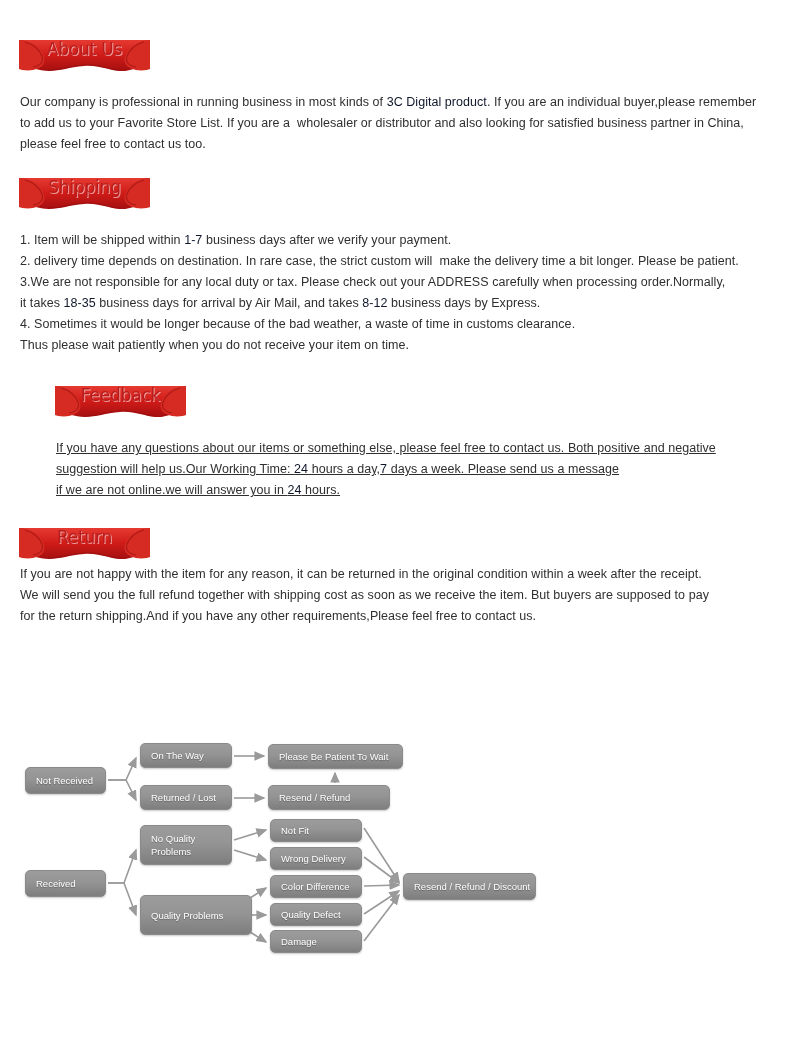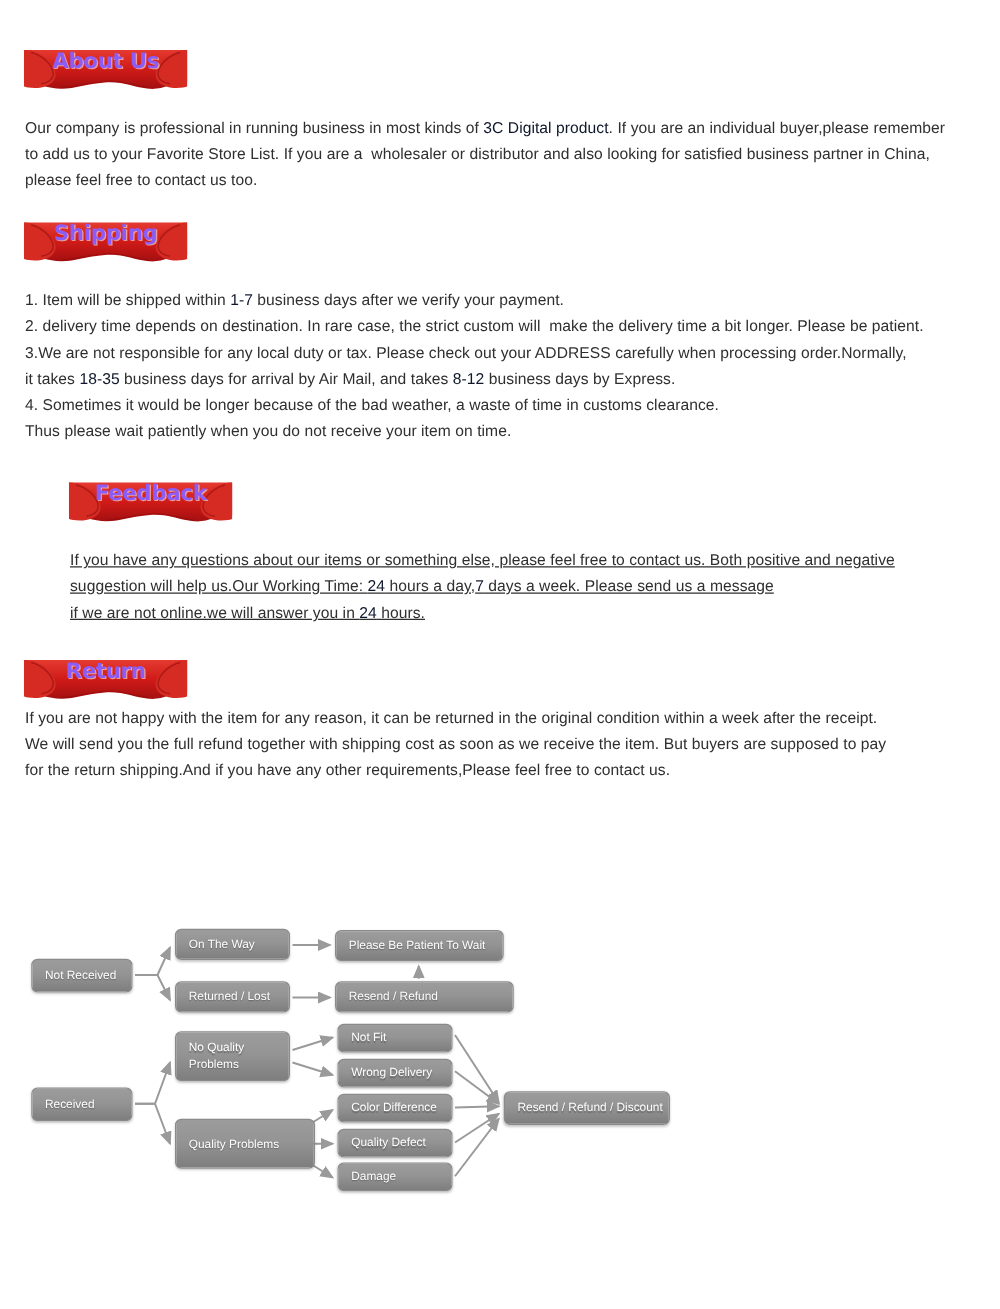--- a/index.html
+++ b/index.html
@@ -24,24 +24,24 @@
     margin-left: 19px;
     overflow: hidden;
   }
   .banner svg { display: block; position: absolute; top: 0; left: 0; }
   .banner .btext {
     position: absolute;
     left: 0; right: 0;
     top: 3px;
     text-align: center;
     font-family: "DejaVu Sans", sans-serif;
-    font-weight: bold;
+    font-weight: normal;
     font-size: 17px;
     letter-spacing: -0.2px;
-    color: #8b5cf6;
+    color: #b91c1c;
     text-shadow: 1px 1px 0 rgba(255,255,255,.55);
     z-index: 3;
     white-space: nowrap;
   }
 
   
   .para {
     margin-left: 20px;
     font-size: 12.5px;
     line-height: 21px;
@@ -206,21 +206,21 @@
       <path d="M364,186 L399,185"></path>
       <path d="M364,214 L399,191"></path>
       <path d="M364,241 L399,195"></path>
     </g>
   </svg>
   <div id="flow-nodes">
       <div class="node" style="left: 25px; top: 67px; width: 81px; height: 27px; white-space: pre-line;">Not Received</div>
       <div class="node" style="left: 140px; top: 43px; width: 92px; height: 25px; white-space: pre-line;">On The Way</div>
       <div class="node" style="left: 140px; top: 85px; width: 92px; height: 25px; white-space: pre-line;">Returned / Lost</div>
       <div class="node" style="left: 268px; top: 44px; width: 135px; height: 25px; white-space: pre-line;">Please Be Patient To Wait</div>
-      <div class="node" style="left: 268px; top: 85px; width: 143px; height: 25px; white-space: pre-line;">Resend / Refund</div>
+      <div class="node" style="left: 268px; top: 85px; width: 122px; height: 25px; white-space: pre-line;">Resend / Refund</div>
       <div class="node" style="left: 25px; top: 170px; width: 81px; height: 27px; white-space: pre-line;">Received</div>
       <div class="node" style="left: 140px; top: 125px; width: 92px; height: 40px; white-space: pre-line;">No Quality
 Problems</div>
       <div class="node" style="left: 140px; top: 195px; width: 112px; height: 40px; white-space: pre-line;">Quality Problems</div>
       <div class="node" style="left: 270px; top: 119px; width: 92px; height: 23px; white-space: pre-line;">Not Fit</div>
       <div class="node" style="left: 270px; top: 147px; width: 92px; height: 23px; white-space: pre-line;">Wrong Delivery</div>
       <div class="node" style="left: 270px; top: 175px; width: 92px; height: 23px; white-space: pre-line;">Color Difference</div>
       <div class="node" style="left: 270px; top: 203px; width: 92px; height: 23px; white-space: pre-line;">Quality Defect</div>
       <div class="node" style="left: 270px; top: 230px; width: 92px; height: 23px; white-space: pre-line;">Damage</div>
       <div class="node" style="left: 403px; top: 173px; width: 133px; height: 27px; white-space: pre-line;">Resend / Refund / Discount</div>

